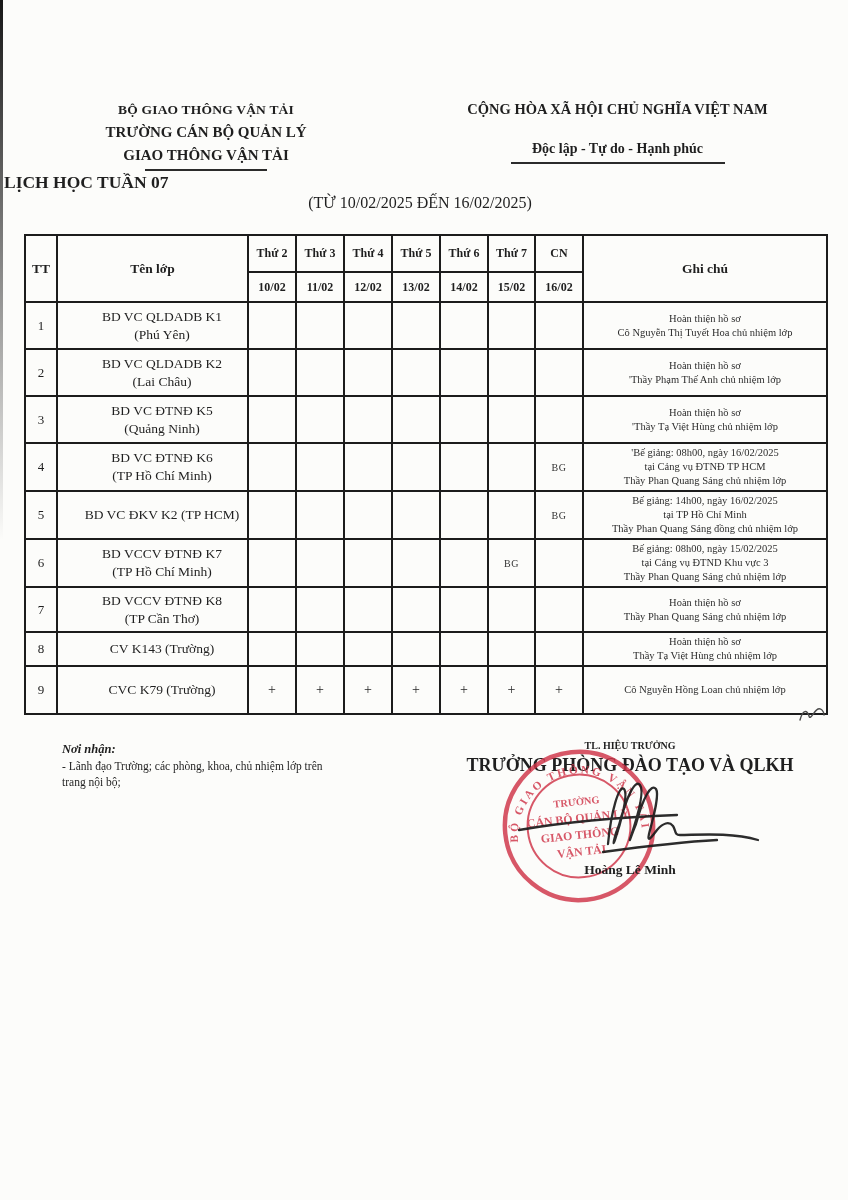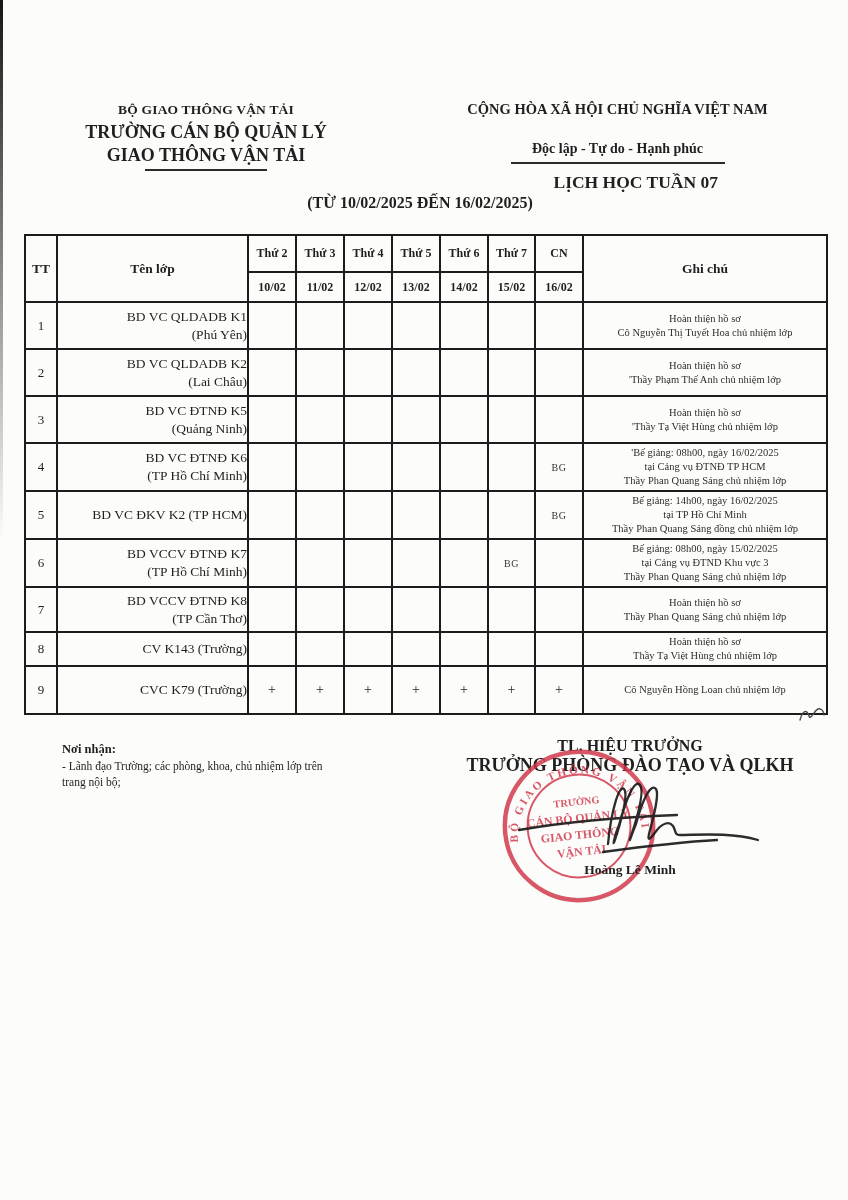--- a/index.html
+++ b/index.html
@@ -3,48 +3,48 @@
 <meta charset="utf-8">
 <style>
   html,body{margin:0;padding:0;background:#e9e9e9}
   .page{position:relative;width:848px;height:1200px;background:#fcfcfa;overflow:hidden;
         font-family:"Liberation Serif","DejaVu Serif",serif;color:#1f1f1f;margin:0 auto}
   .abs{position:absolute}
 
   
   .org-left{left:70px;top:98px;width:272px;text-align:center;font-weight:bold}
   .org-left .l1{font-size:13.5px;line-height:23px;letter-spacing:.2px}
-  .org-left .l2,.org-left .l3{font-size:18px;line-height:23px}
+  .org-left .l2,.org-left .l3{font-size:15px;line-height:23px}
   .u-left{width:122px;border-bottom:2px solid #2b2b2b;margin:2px auto 0}
   .org-right{left:425px;top:98px;width:385px;text-align:center;font-weight:bold}
   .org-right .l1{font-size:14.5px;line-height:22px}
   .org-right .l2{font-size:14px;line-height:22px;margin-top:18px}
   .u-right{width:214px;border-bottom:2px solid #2b2b2b;margin:2px auto 0}
-  .title{left:12px;top:172px;width:706px;text-align:right;font-weight:bold;font-size:17.5px}
-  .subtitle{left:0;top:194px;width:840px;text-align:center;font-weight:bold;font-size:16px}
+  .title{left:4px;top:172px;width:706px;text-align:left;font-weight:bold;font-size:17.5px}
+  .subtitle{left:0;top:194px;width:840px;text-align:center;font-weight:normal;font-size:16px}
 
   
   table.sched{position:absolute;left:24px;top:234px;width:803px;border-collapse:collapse;table-layout:fixed}
   .sched th,.sched td{border:2px solid #1c1c1c;padding:0;overflow:hidden;vertical-align:middle}
   .sched th{font-weight:bold}
   th.big{font-size:13.5px;text-align:center}
   th.dayh{font-size:12px;}
   td.dateh{font-size:12px;text-align:center;font-weight:bold}
   td.tt{font-size:13px;text-align:center}
-  td.cls{font-size:13.5px;text-align:right;padding-left:19px;line-height:18px}
+  td.cls{font-size:13.5px;text-align:center;padding-left:19px;line-height:18px}
   td.day{text-align:center;font-size:14px}
   td.day.sm{font-size:10px;color:#333;letter-spacing:.5px}
   td.note{text-align:center;font-size:10.5px;line-height:14px;color:#2d2d2d;padding:0}
 
   
   .recipients{left:62px;top:740px;width:330px}
-  .recipients .nn{font-weight:bold;font-size:12.5px;line-height:18px}
+  .recipients .nn{font-weight:bold;font-style:italic;font-size:12.5px;line-height:18px}
   .recipients .rl{font-size:11.5px;line-height:16px}
   .signblock{left:460px;top:736px;width:340px;text-align:center;font-weight:bold;z-index:3}
-  .signblock .s1{font-size:16px;line-height:19px}
+  .signblock .s1{font-size:10px;line-height:19px}
   .signblock .s2{font-size:18px;line-height:20px;margin-top:0}
   .signer{left:460px;top:862px;width:340px;text-align:center;font-weight:bold;font-size:13.5px;z-index:6}
   .stampsvg{left:495px;top:742px;width:168px;height:168px;z-index:4}
   .sigsvg{left:505px;top:772px;width:270px;height:90px;z-index:5}
   .squiggle{left:797px;top:705px;width:30px;height:20px;z-index:2}
   .edgeart{left:0;top:0;width:3px;height:540px;background:linear-gradient(#161616,rgba(0,0,0,0));z-index:9}
 </style>
 </head>
 <body>
 

